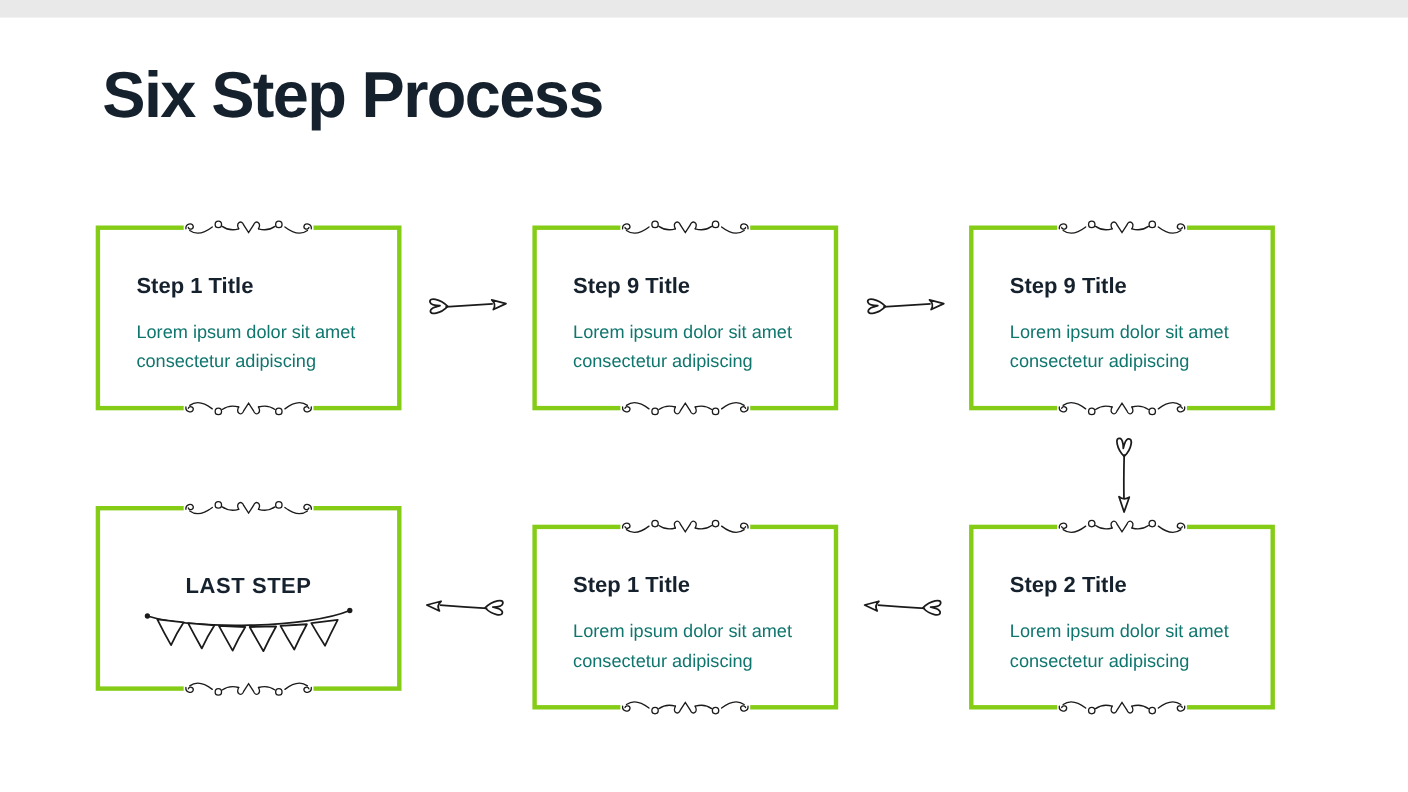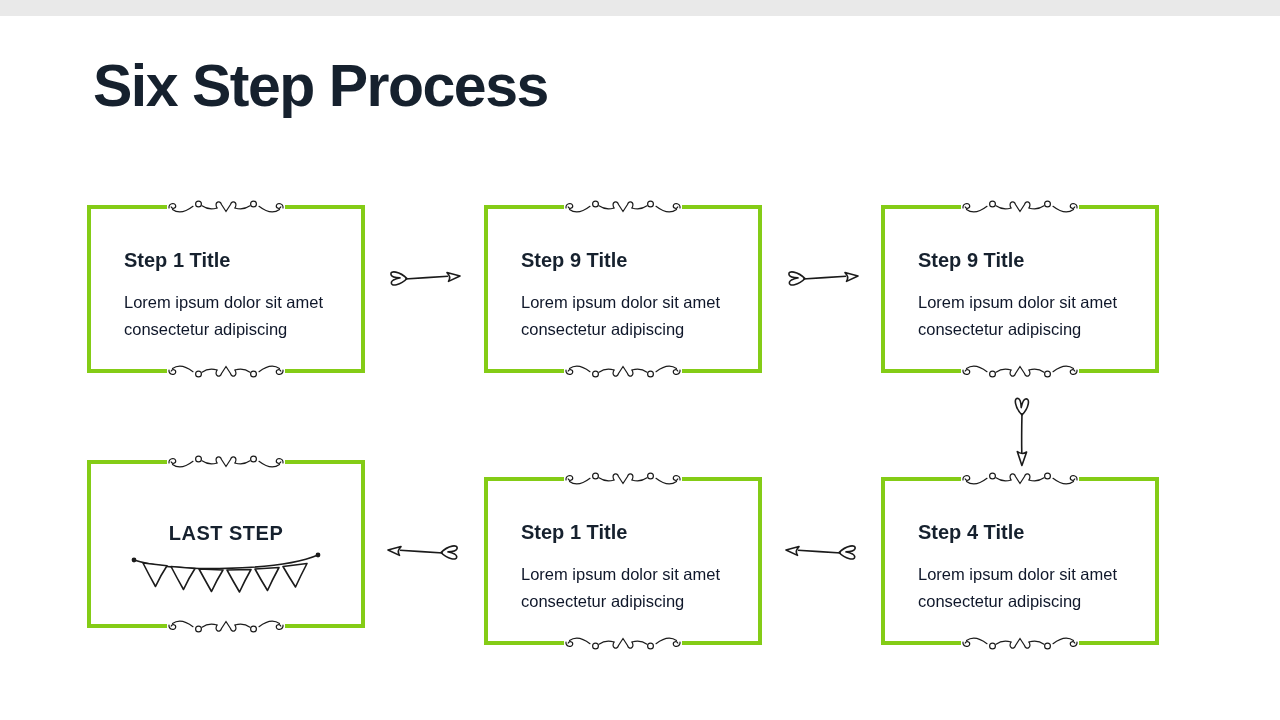--- a/index.html
+++ b/index.html
@@ -29,21 +29,21 @@
   }
   .orn.top    { top:-12px; }
   .orn.bottom { bottom:-12px; transform:scaleY(-1); }
   .orn svg { display:block; width:100%; height:100%; }
   .box-title {
     position:absolute; left:33px; top:40px;
     font-size:20px; font-weight:700; color:#16212e;
   }
   .box-desc {
     position:absolute; left:33px; top:80px; width:220px;
-    font-size:16.5px; line-height:27px; color:#0f172a;
+    font-size:16.5px; line-height:27px; color:#0f766e;
   }
   .last-step-title {
     position:absolute; left:0; top:58px; width:100%;
     text-align:center; font-size:20px; font-weight:700;
     letter-spacing:0.5px; color:#16212e;
   }
   .bunting {
     position:absolute; left:50%; top:88px; width:192px; height:48px;
     margin-left:-96px;
   }
@@ -146,21 +146,21 @@
         </svg>
       </span>
   </div>
 
   <div class="step-box pos-4">
     <span class="orn top">
         <svg viewBox="0 0 116 22">
           <use href="#flourish"></use>
         </svg>
       </span>
-    <div class="box-title">Step 4 Title</div>
+    <div class="box-title">Step 2 Title</div>
     <div class="box-desc">Lorem ipsum dolor sit amet consectetur adipiscing</div>
     <span class="orn bottom">
         <svg viewBox="0 0 116 22">
           <use href="#flourish"></use>
         </svg>
       </span>
   </div>
 
   <div class="step-box pos-5">
     <span class="orn top">

